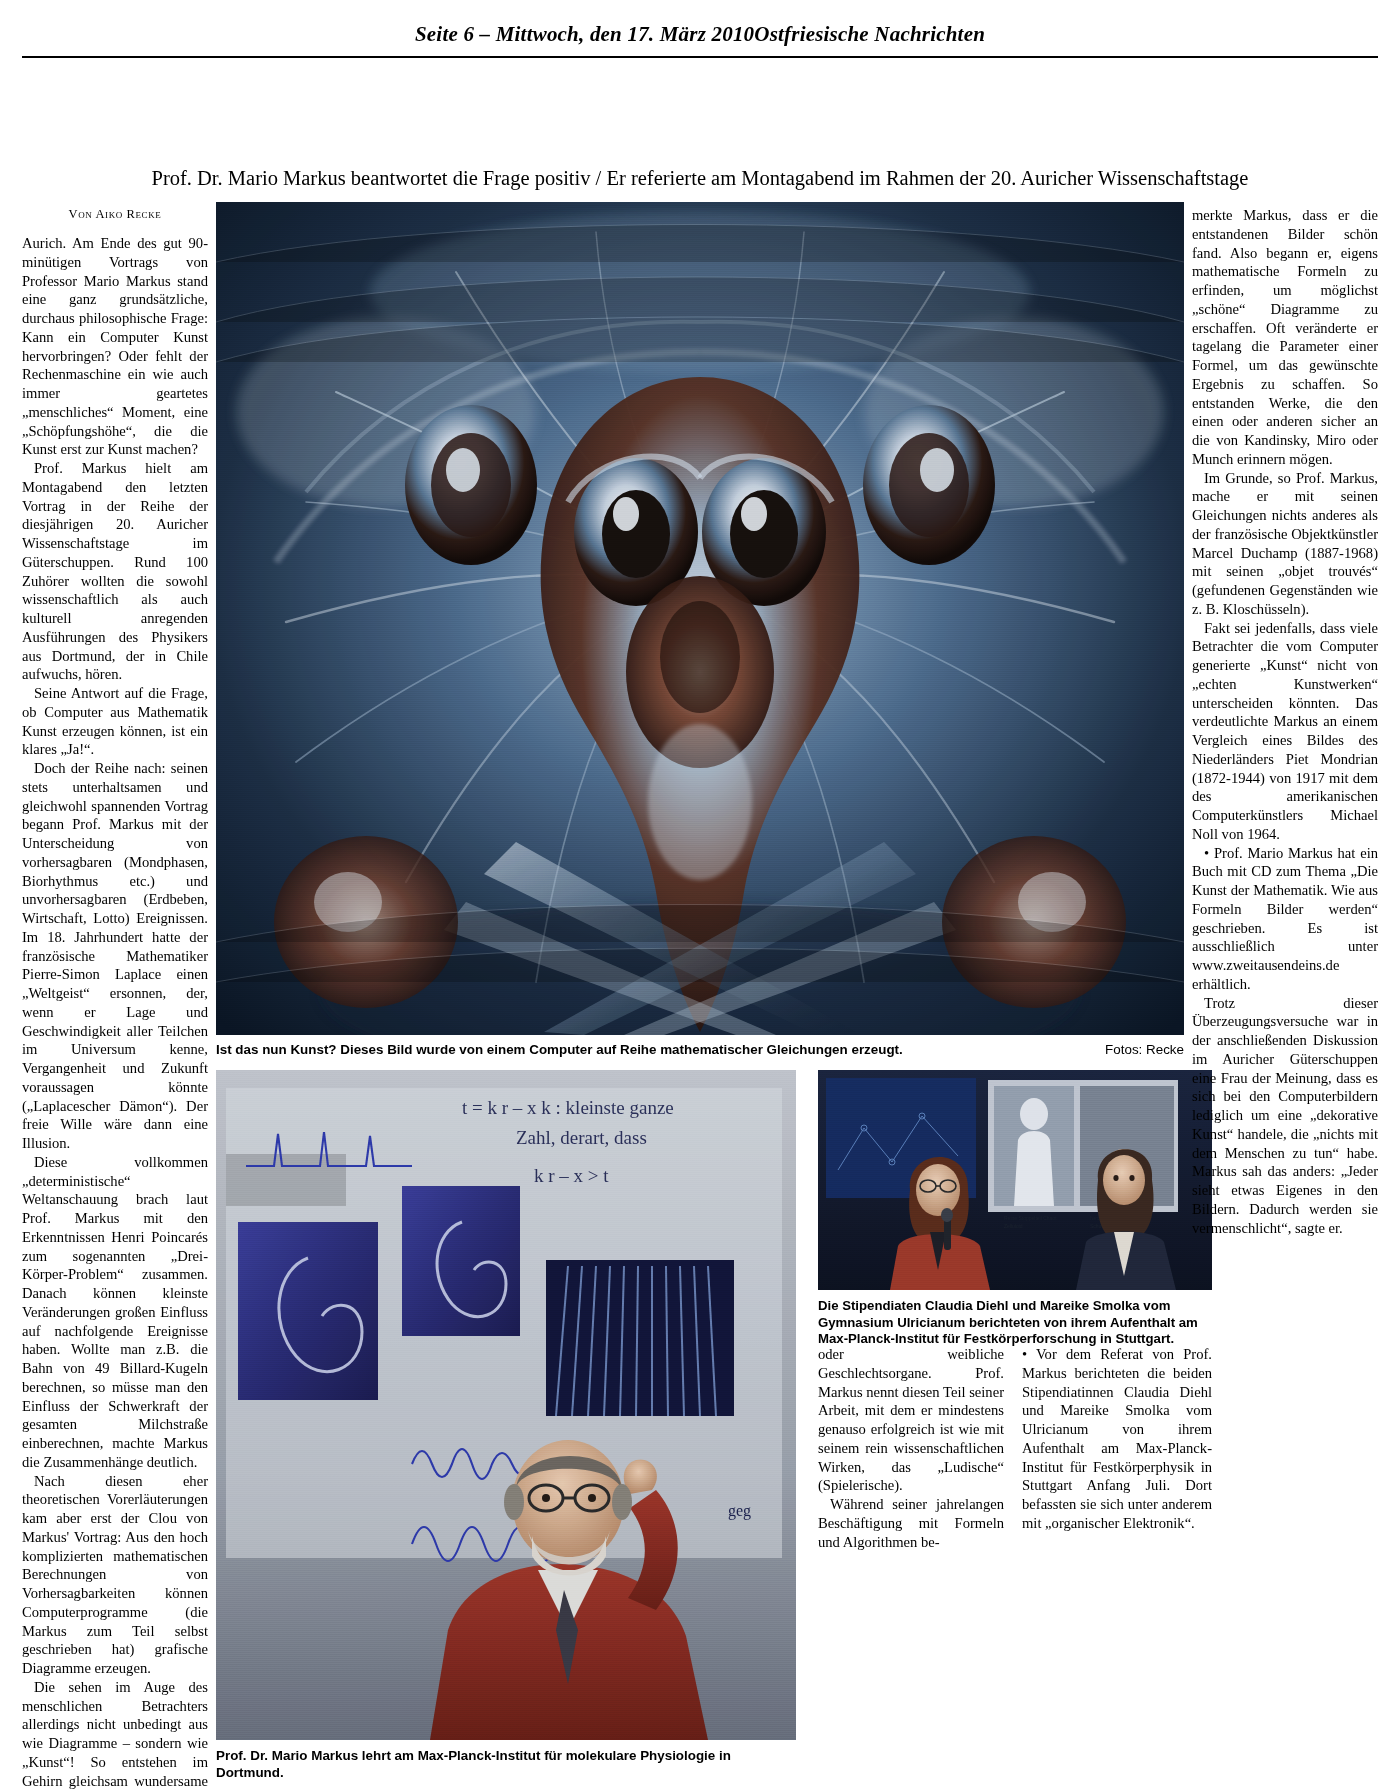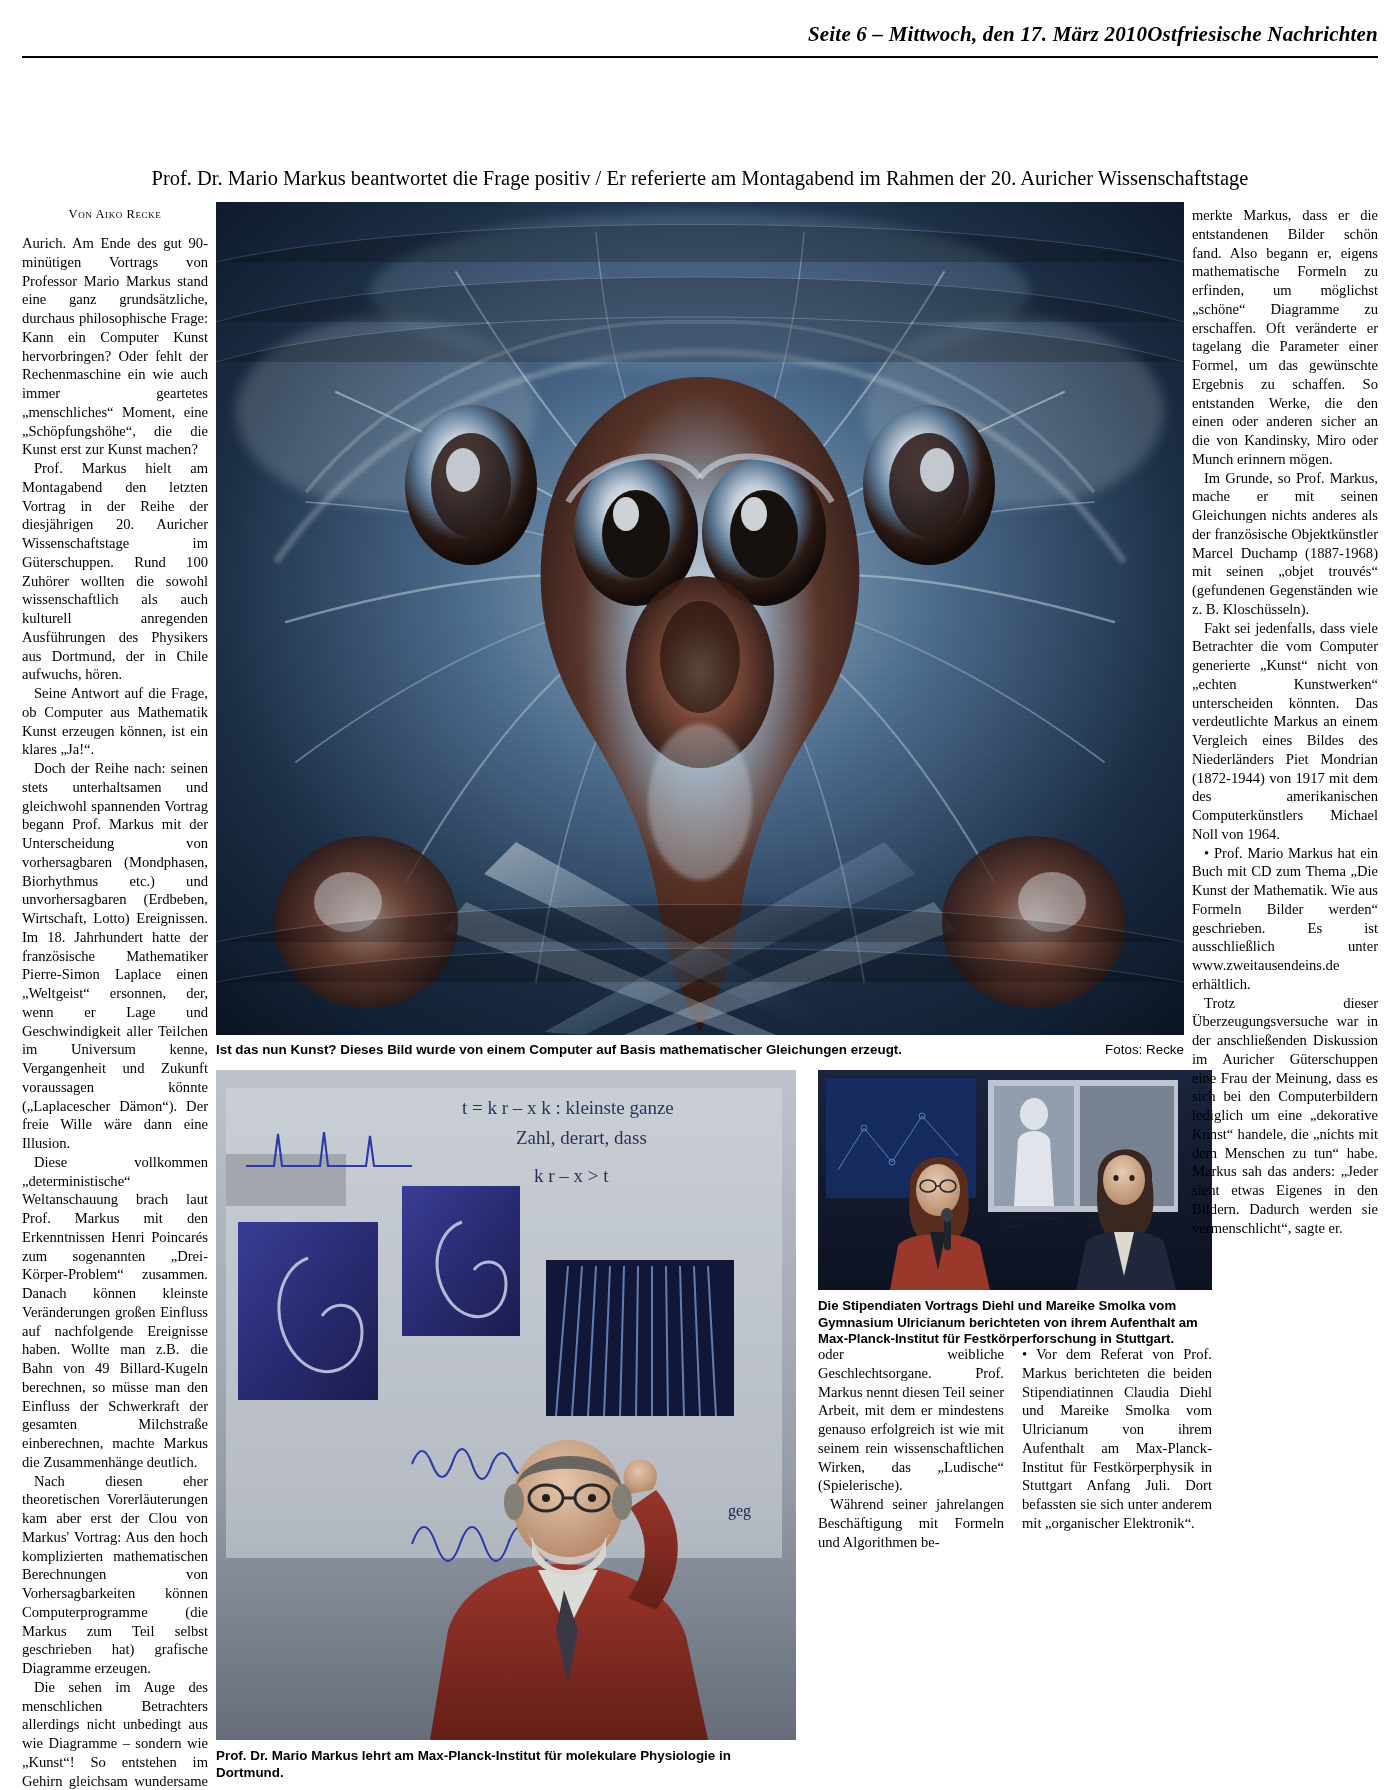--- a/index.html
+++ b/index.html
@@ -24,21 +24,21 @@
   }
 
   
   .masthead {
     position: absolute;
     left: 22px;
     right: 22px;
     top: 22px;
     height: 34px;
     display: flex;
-    justify-content: flex-end;
+    justify-content: center;
     align-items: flex-start;
     font-family: "Liberation Serif", serif;
     font-style: italic;
     font-size: 21px;
     font-weight: 700;
     letter-spacing: .2px;
   }
   .rule-top {
     position: absolute;
     left: 22px;
@@ -334,21 +334,21 @@
         <path d="M0 60 C 220 10, 740 10, 968 60"></path>
         <path d="M0 740 C 240 690, 720 690, 968 740"></path>
         <path d="M0 780 C 240 735, 720 735, 968 780"></path>
       </g>
       <rect width="968" height="833" fill="#0a1422" opacity=".06"></rect>
     </svg>
     <div class="grain"></div>
   </div>
 
   <div class="cap" id="cap-main">
-    <span>Ist das nun Kunst? Dieses Bild wurde von einem Computer auf Basis mathematischer Gleichungen erzeugt.</span>
+    <span>Ist das nun Kunst? Dieses Bild wurde von einem Computer auf Reihe mathematischer Gleichungen erzeugt.</span>
     <span class="credit">Fotos: Recke</span>
   </div>
 
   <div class="photo" id="photo-lecture">
     <svg viewBox="0 0 580 670" preserveAspectRatio="none">
       <defs>
         <linearGradient id="wall" x1="0" y1="0" x2="0" y2="1">
           <stop offset="0%" stop-color="#c9cdd4"></stop>
           <stop offset="60%" stop-color="#9fa6b0"></stop>
           <stop offset="100%" stop-color="#6b7280"></stop>
@@ -506,21 +506,21 @@
         <ellipse cx="298" cy="108" rx="2.6" ry="3" fill="#2a1d16"></ellipse>
         <ellipse cx="314" cy="108" rx="2.6" ry="3" fill="#2a1d16"></ellipse>
         <path d="M258 220 L 268 172 C 278 158, 336 158, 346 172 L 358 220 Z" fill="#21293c"></path>
         <path d="M296 162 L 306 206 L 316 162 Z" fill="#e8e3da"></path>
       </g>
       <rect width="394" height="220" fill="#0b1220" opacity=".05"></rect>
     </svg>
     <div class="grain"></div>
   </div>
 
-  <div class="cap" id="cap-students">Die Stipendiaten Vortrags Diehl und Mareike Smolka vom Gymnasium Ulricianum berichteten von ihrem Aufenthalt am Max-Planck-Institut für Festkörperforschung in Stuttgart.</div>
+  <div class="cap" id="cap-students">Die Stipendiaten Claudia Diehl und Mareike Smolka vom Gymnasium Ulricianum berichteten von ihrem Aufenthalt am Max-Planck-Institut für Festkörperforschung in Stuttgart.</div>
 
   <div class="col" id="col-left">
     <div class="byline">Von Aiko Recke</div>
     <p class="first"><span class="leadword">Aurich.</span> Am Ende des gut 90-minütigen Vortrags von Professor Mario Markus stand eine ganz grundsätzliche, durchaus philosophische Frage: Kann ein Computer Kunst hervorbringen? Oder fehlt der Rechenmaschine ein wie auch immer geartetes „menschliches“ Moment, eine „Schöpfungshöhe“, die die Kunst erst zur Kunst machen?</p>
     <p>Prof. Markus hielt am Montagabend den letzten Vortrag in der Reihe der diesjährigen 20. Auricher Wissenschaftstage im Güterschuppen. Rund 100 Zuhörer wollten die sowohl wissenschaftlich als auch kulturell anregenden Ausführungen des Physikers aus Dortmund, der in Chile aufwuchs, hören.</p>
     <p>Seine Antwort auf die Frage, ob Computer aus Mathematik Kunst erzeugen können, ist ein klares „Ja!“.</p>
     <p>Doch der Reihe nach: seinen stets unterhaltsamen und gleichwohl spannenden Vortrag begann Prof. Markus mit der Unterscheidung von vorhersagbaren (Mondphasen, Biorhythmus etc.) und unvorhersagbaren (Erdbeben, Wirtschaft, Lotto) Ereignissen. Im 18. Jahrhundert hatte der französische Mathematiker Pierre-Simon Laplace einen „Weltgeist“ ersonnen, der, wenn er Lage und Geschwindigkeit aller Teilchen im Universum kenne, Vergangenheit und Zukunft voraussagen könnte („Laplacescher Dämon“). Der freie Wille wäre dann eine Illusion.</p>
     <p>Diese vollkommen „deterministische“ Weltanschauung brach laut Prof. Markus mit den Erkenntnissen Henri Poincarés zum sogenannten „Drei-Körper-Problem“ zusammen. Danach können kleinste Veränderungen großen Einfluss auf nachfolgende Ereignisse haben. Wollte man z.B. die Bahn von 49 Billard-Kugeln berechnen, so müsse man den Einfluss der Schwerkraft der gesamten Milchstraße einberechnen, machte Markus die Zusammenhänge deutlich.</p>
     <p>Nach diesen eher theoretischen Vorerläuterungen kam aber erst der Clou von Markus' Vortrag: Aus den hoch komplizierten mathematischen Berechnungen von Vorhersagbarkeiten können Computerprogramme (die Markus zum Teil selbst geschrieben hat) grafische Diagramme erzeugen.</p>
     <p>Die sehen im Auge des menschlichen Betrachters allerdings nicht unbedingt aus wie Diagramme – sondern wie „Kunst“! So entstehen im Gehirn gleichsam wundersame Dinge: Tiere, Fabelwesen</p>

